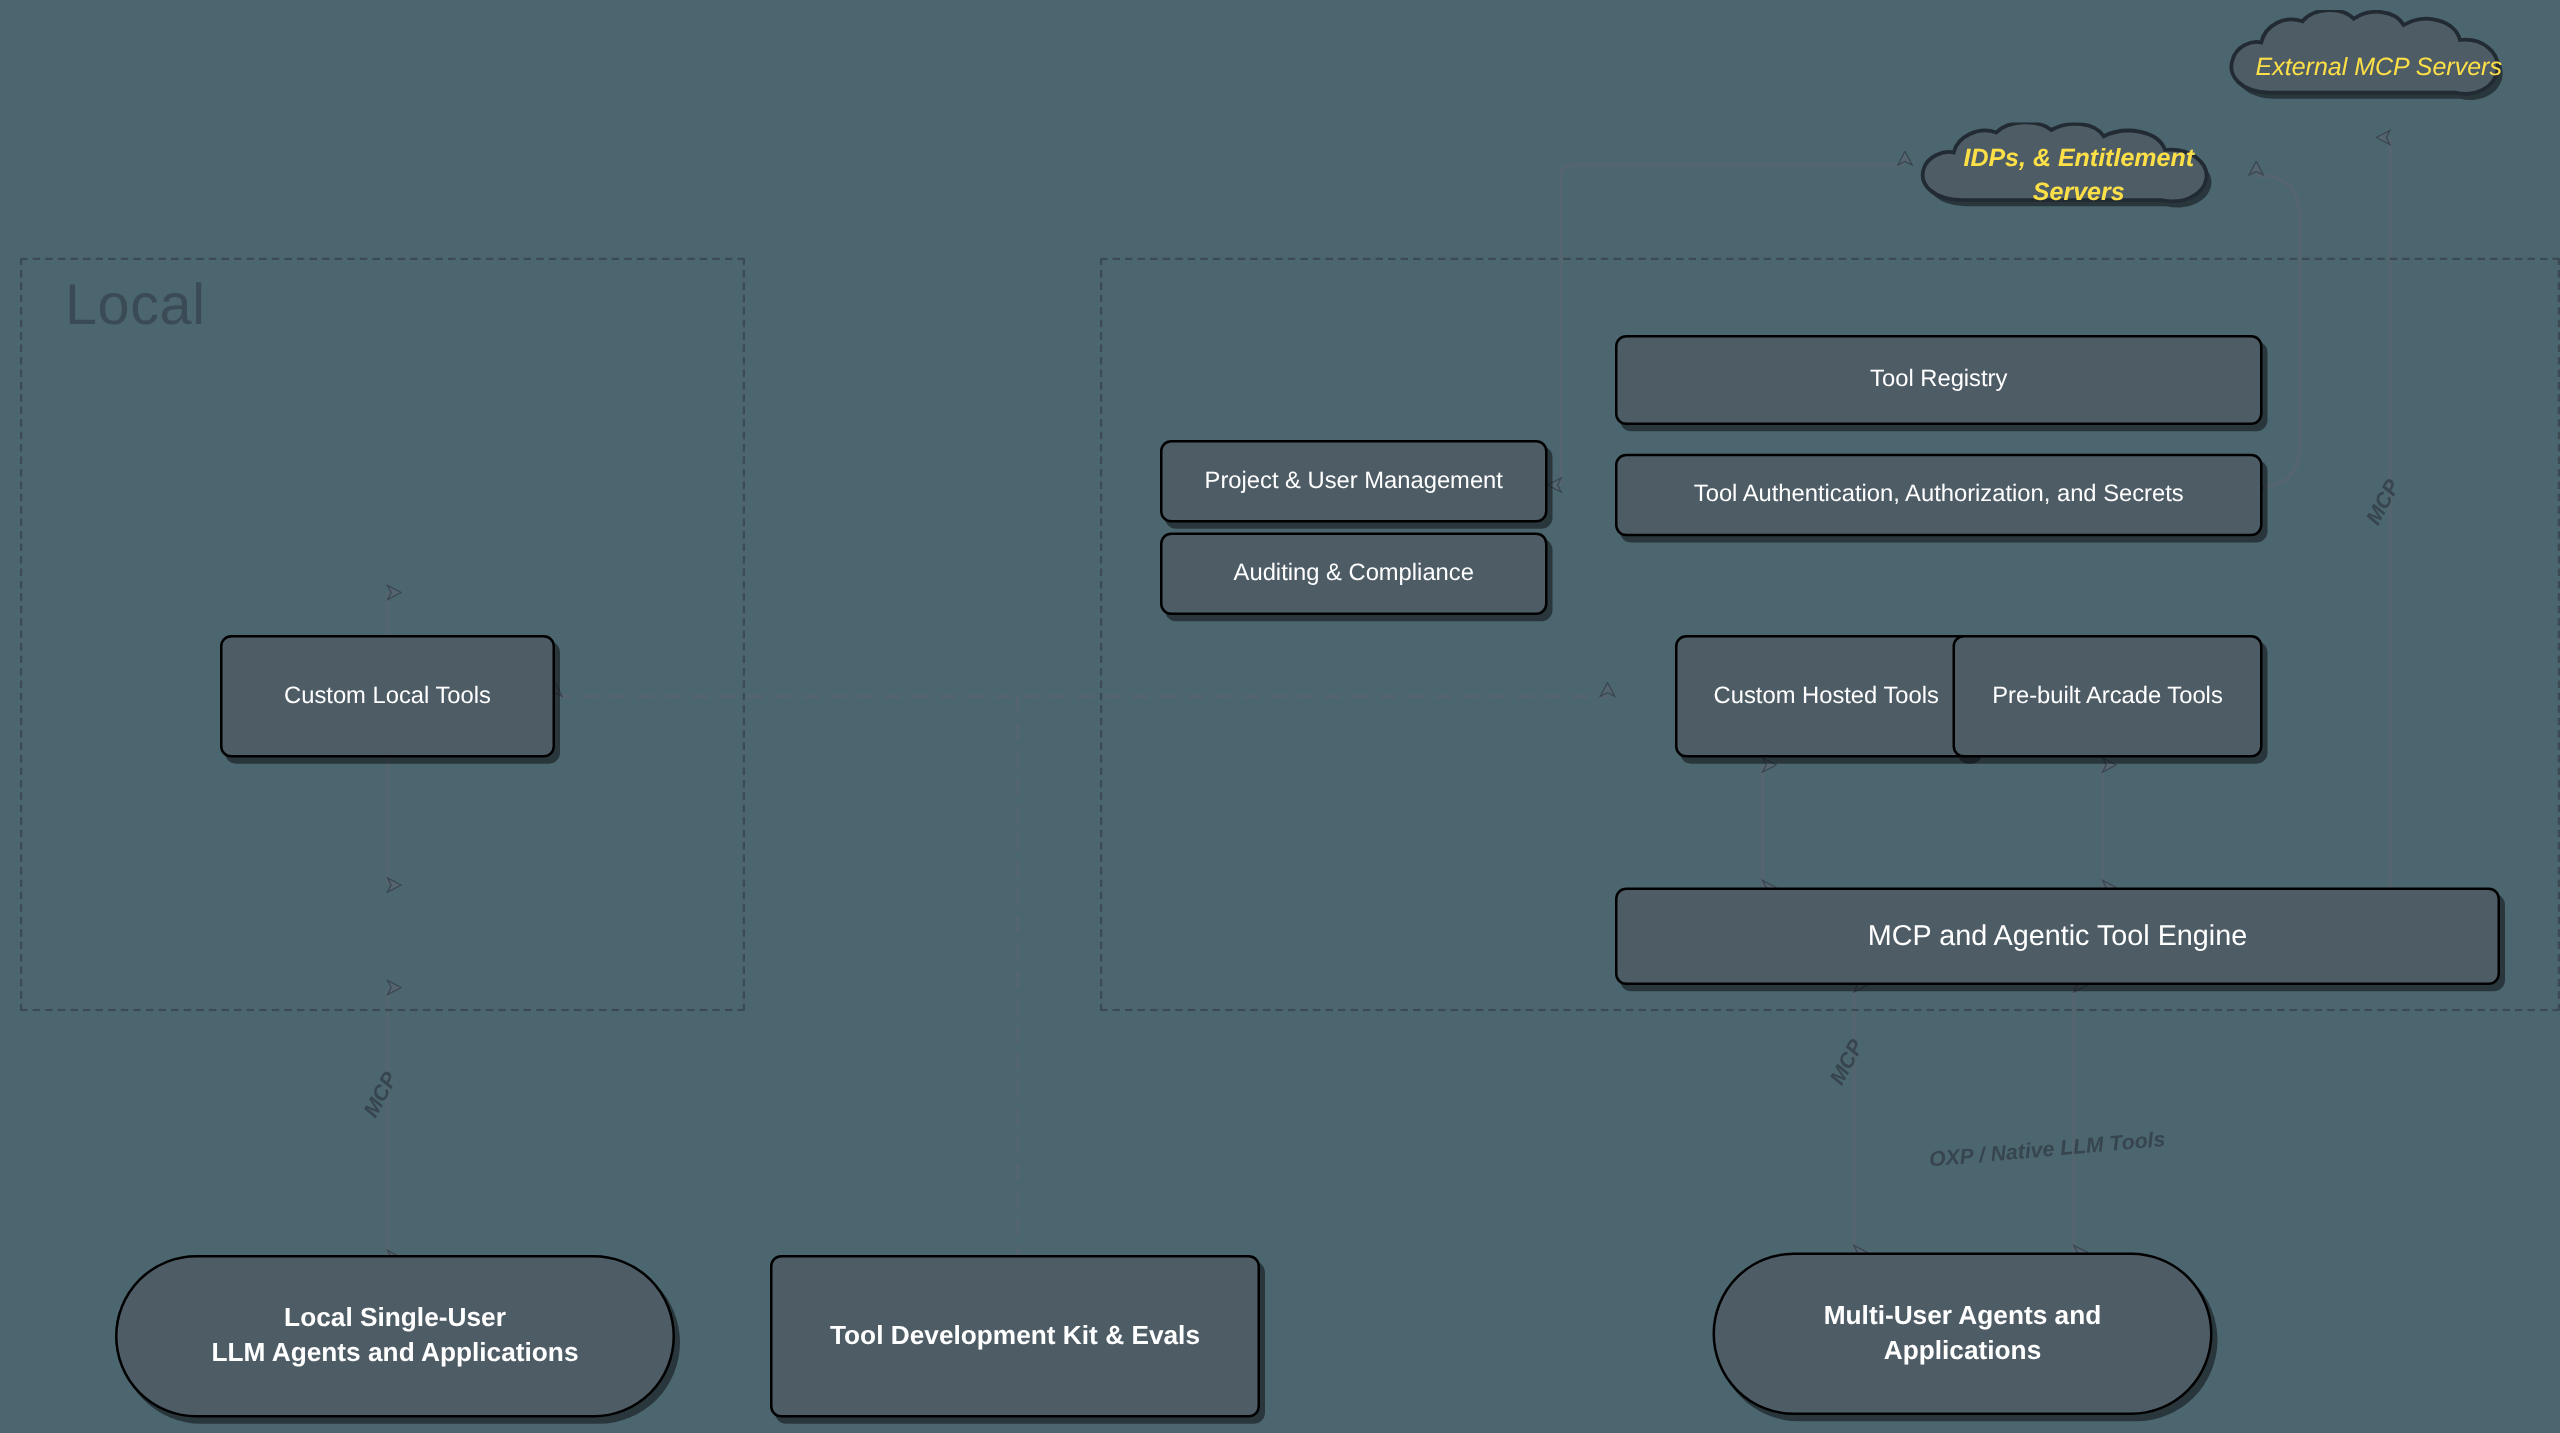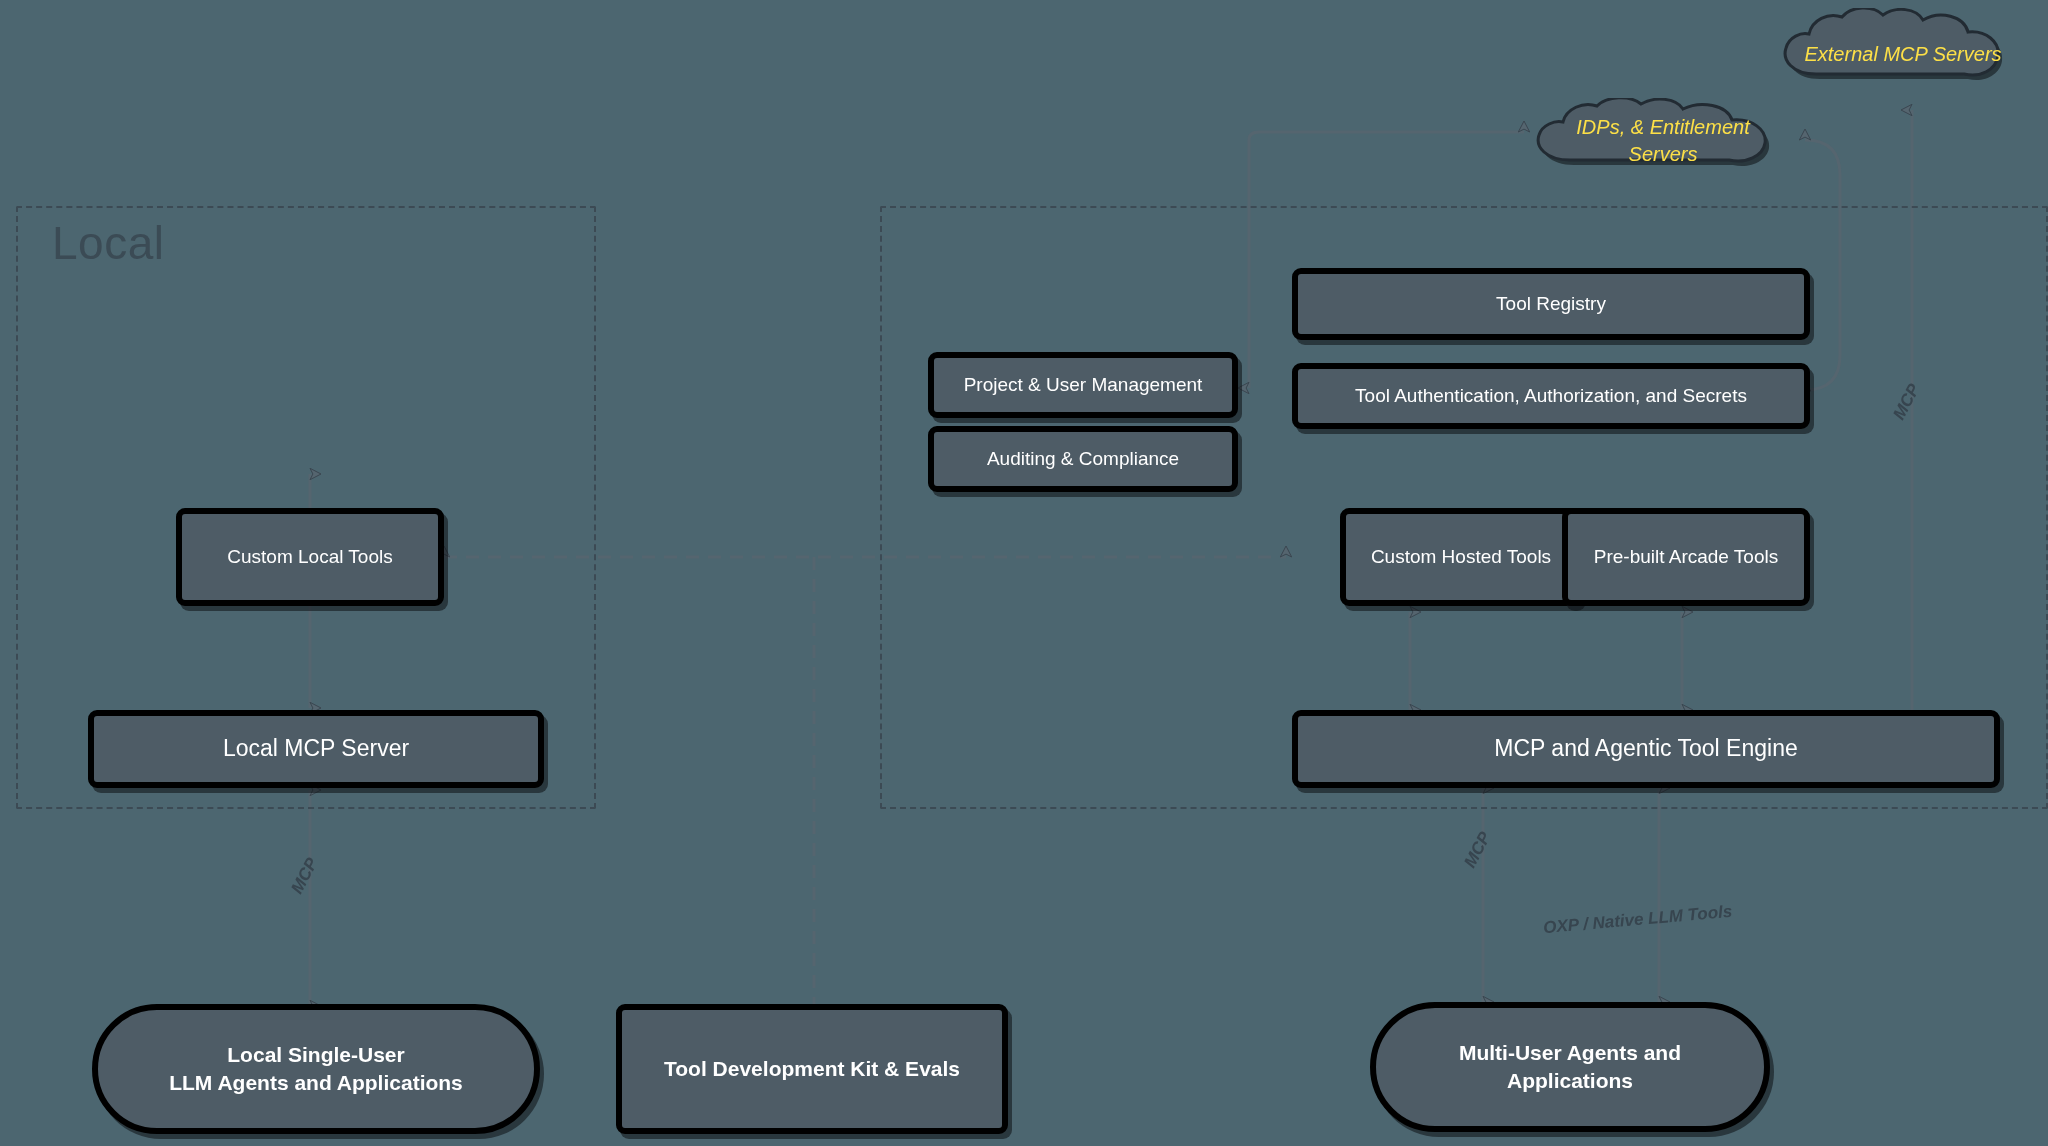--- a/index.html
+++ b/index.html
@@ -24,21 +24,21 @@
     font-weight:400;
     color:#3b4b55;
     letter-spacing:0.5px;
     white-space:nowrap;
   }
 
   
   .node{
     position:absolute;
     background:#4e5c66;
-    border:6px solid #000000;
+    border:2px solid #000000;
     border-radius:9px;
     box-shadow:4px 5px 0 rgba(12,16,20,0.55);
     color:#ffffff;
     display:flex;
     align-items:center;
     justify-content:center;
     text-align:center;
     box-sizing:border-box;
     font-size:19px;
     line-height:1.35;
@@ -129,37 +129,36 @@
                  C79,-2 101,-3 111,7 C124,-2 144,0 151,12 C168,2 192,8 196,24
                  C214,22 228,34 226,48 C224,62 208,70 192,66 Z" fill="rgba(12,16,20,0.55)"></path>
       </g>
       <path d="M44,66 C20,66 10,52 14,40 C17,29 29,24 37,26 C40,12 56,4 70,9
                C79,-2 101,-3 111,7 C124,-2 144,0 151,12 C168,2 192,8 196,24
                C214,22 228,34 226,48 C224,62 208,70 192,66 Z" fill="#4e5c66" stroke="#222b33" stroke-width="3"></path>
     </svg>
     <span class="cloud-label">External MCP Servers</span>
   </div>
 
-  <div class="cloud" style="left:1524px;top:98px;width:278px;height:86px;">
+  <div class="cloud" style="left:1524px;top:98px;width:278px;height:86px;font-weight:bold;">
     <svg viewBox="0 0 278 86" preserveAspectRatio="none">
       <g transform="translate(4,5)">
         <path d="M46,62 C22,62 11,49 15,37 C18,27 31,22 39,24 C42,11 59,3 73,8
                  C83,-2 106,-3 117,6 C131,-2 152,0 159,11 C177,2 203,7 208,22
                  C228,20 243,32 241,45 C239,58 222,66 205,62 Z" fill="rgba(12,16,20,0.55)"></path>
       </g>
       <path d="M46,62 C22,62 11,49 15,37 C18,27 31,22 39,24 C42,11 59,3 73,8
                C83,-2 106,-3 117,6 C131,-2 152,0 159,11 C177,2 203,7 208,22
                C228,20 243,32 241,45 C239,58 222,66 205,62 Z" fill="#4e5c66" stroke="#222b33" stroke-width="3"></path>
     </svg>
     <span class="cloud-label">IDPs, &amp; Entitlement Servers</span>
   </div>
 
   <div class="node" style="left:176px;top:508px;width:268px;height:98px;">Custom Local Tools</div>
 
-  <div class="node lg" style="left:88px;top:710px;width:456px;height:78px;">Local MCP Server</div>
 
   <div class="node" style="left:928px;top:352px;width:310px;height:66px;">Project &amp; User Management</div>
 
   <div class="node" style="left:928px;top:426px;width:310px;height:66px;">Auditing &amp; Compliance</div>
 
   <div class="node" style="left:1292px;top:268px;width:518px;height:72px;">Tool Registry</div>
 
   <div class="node" style="left:1292px;top:352px;width:518px;height:66px;margin-top:11px;">Tool Authentication, Authorization, and Secrets</div>
 
 

